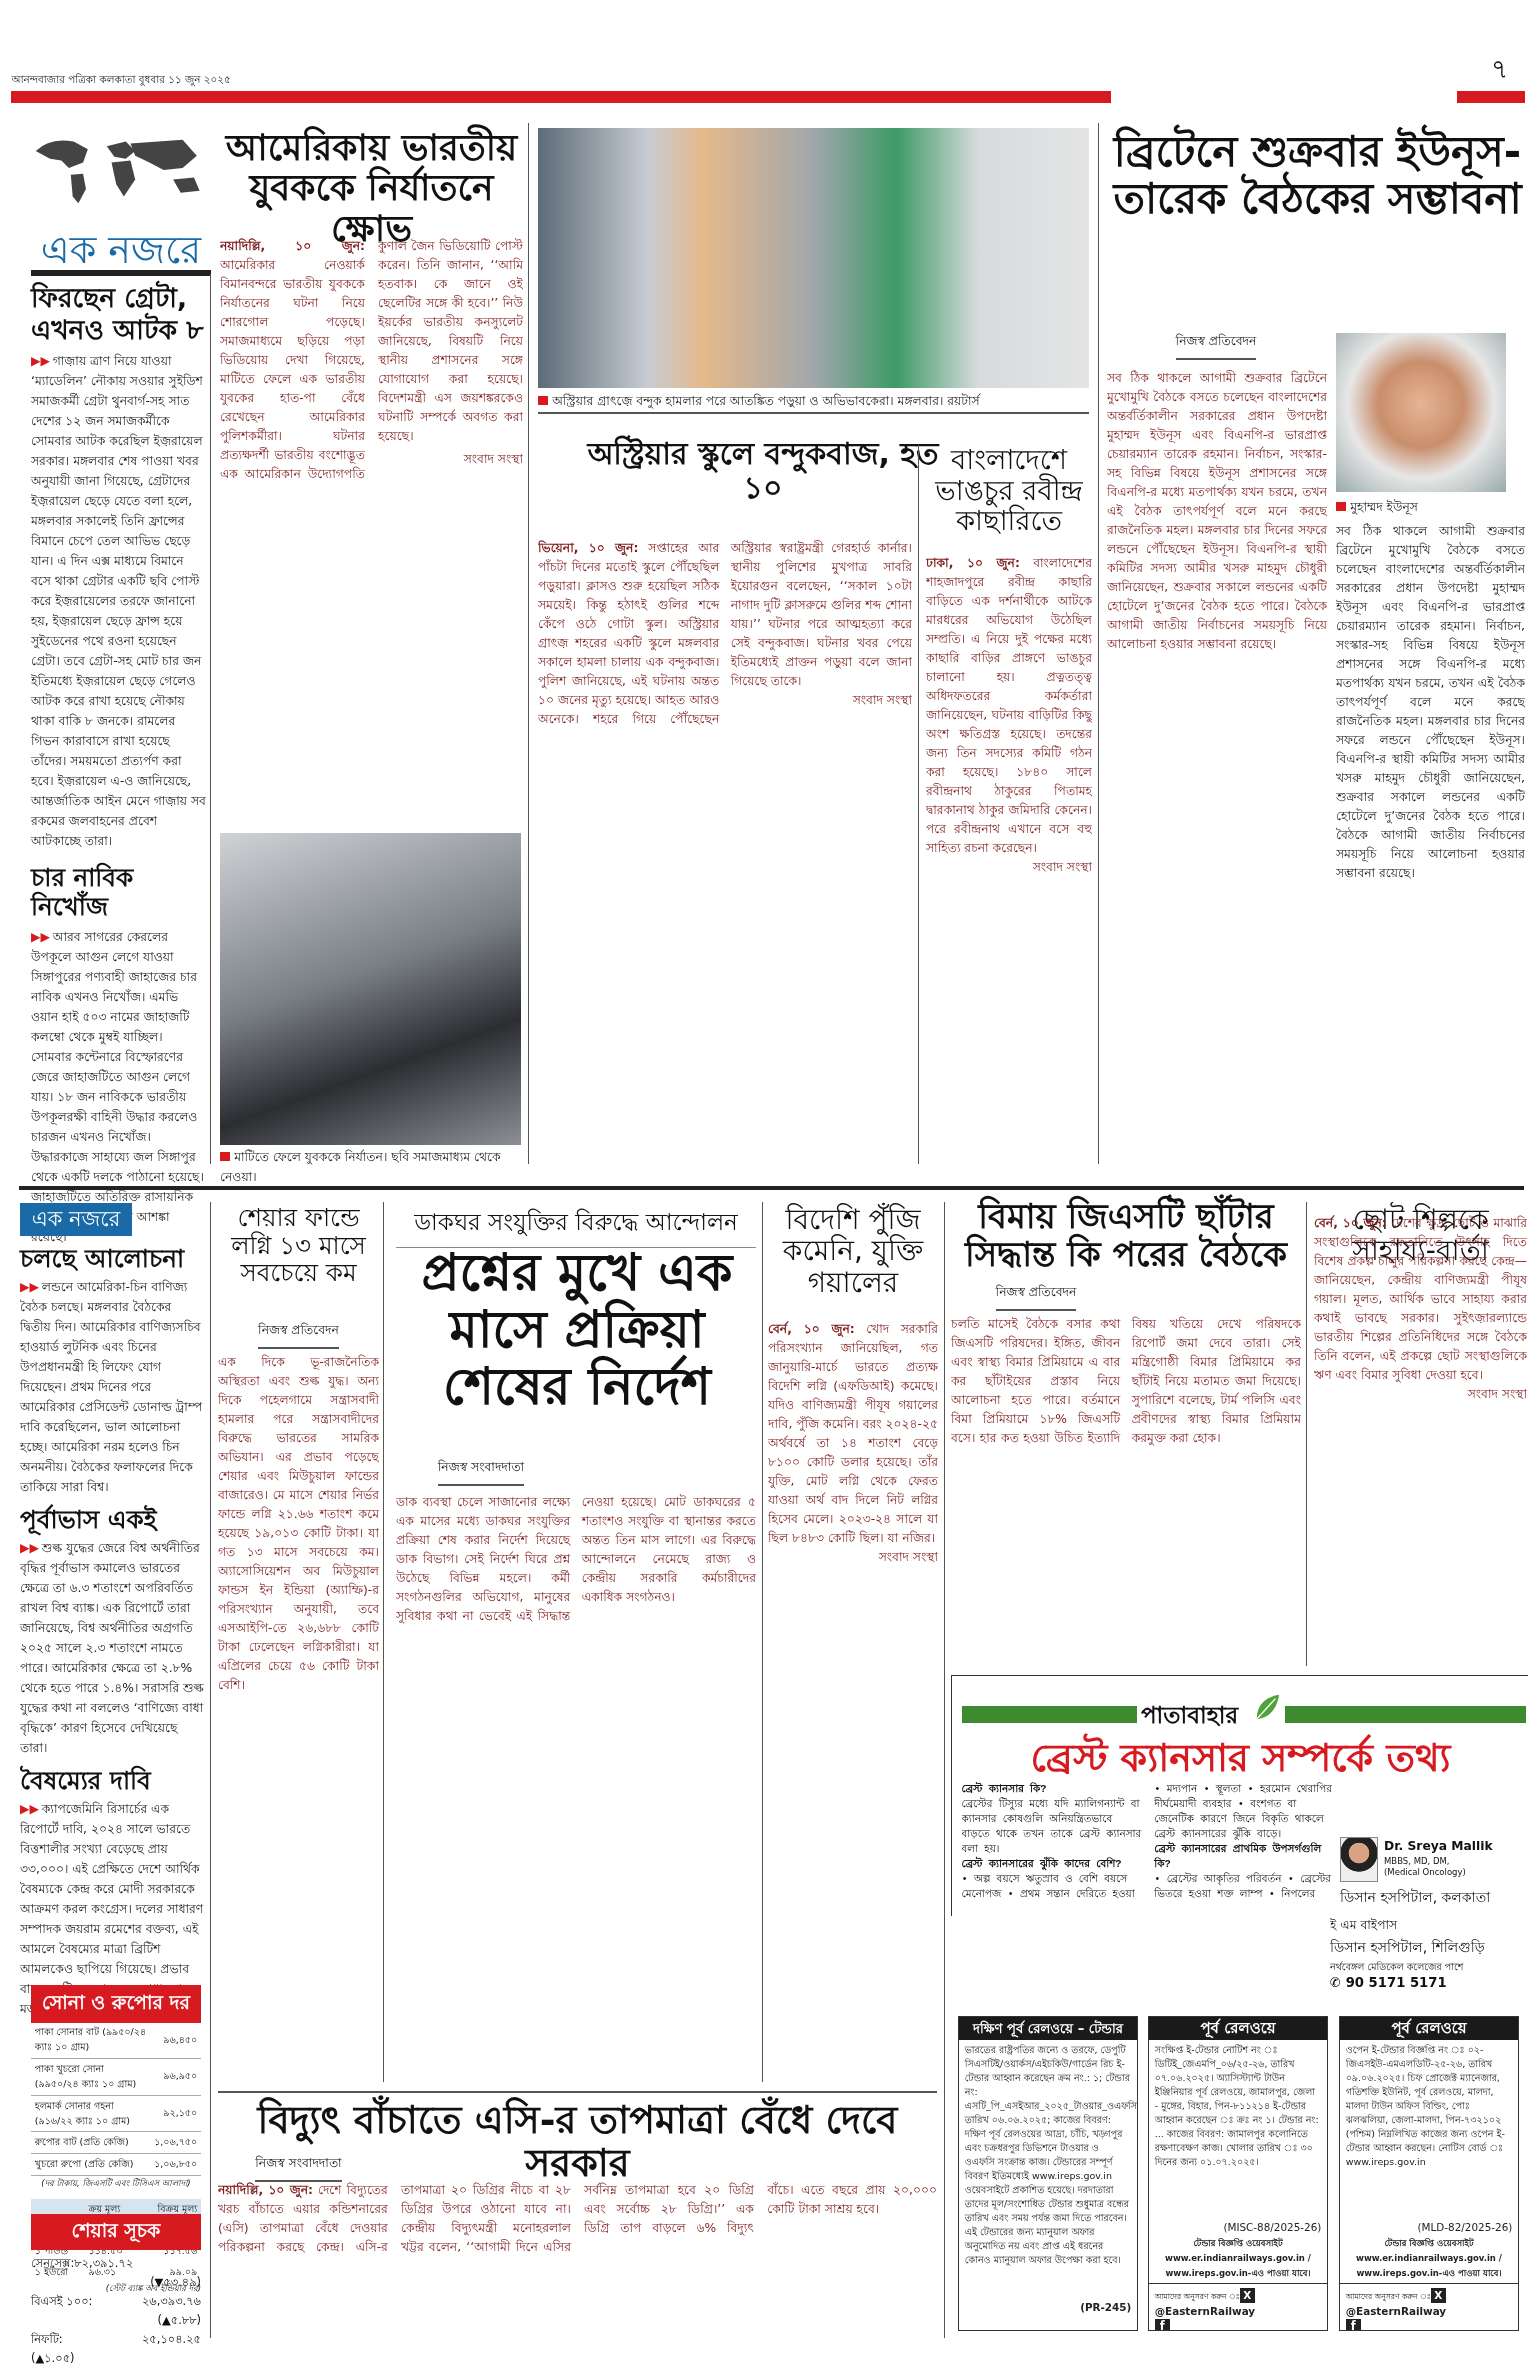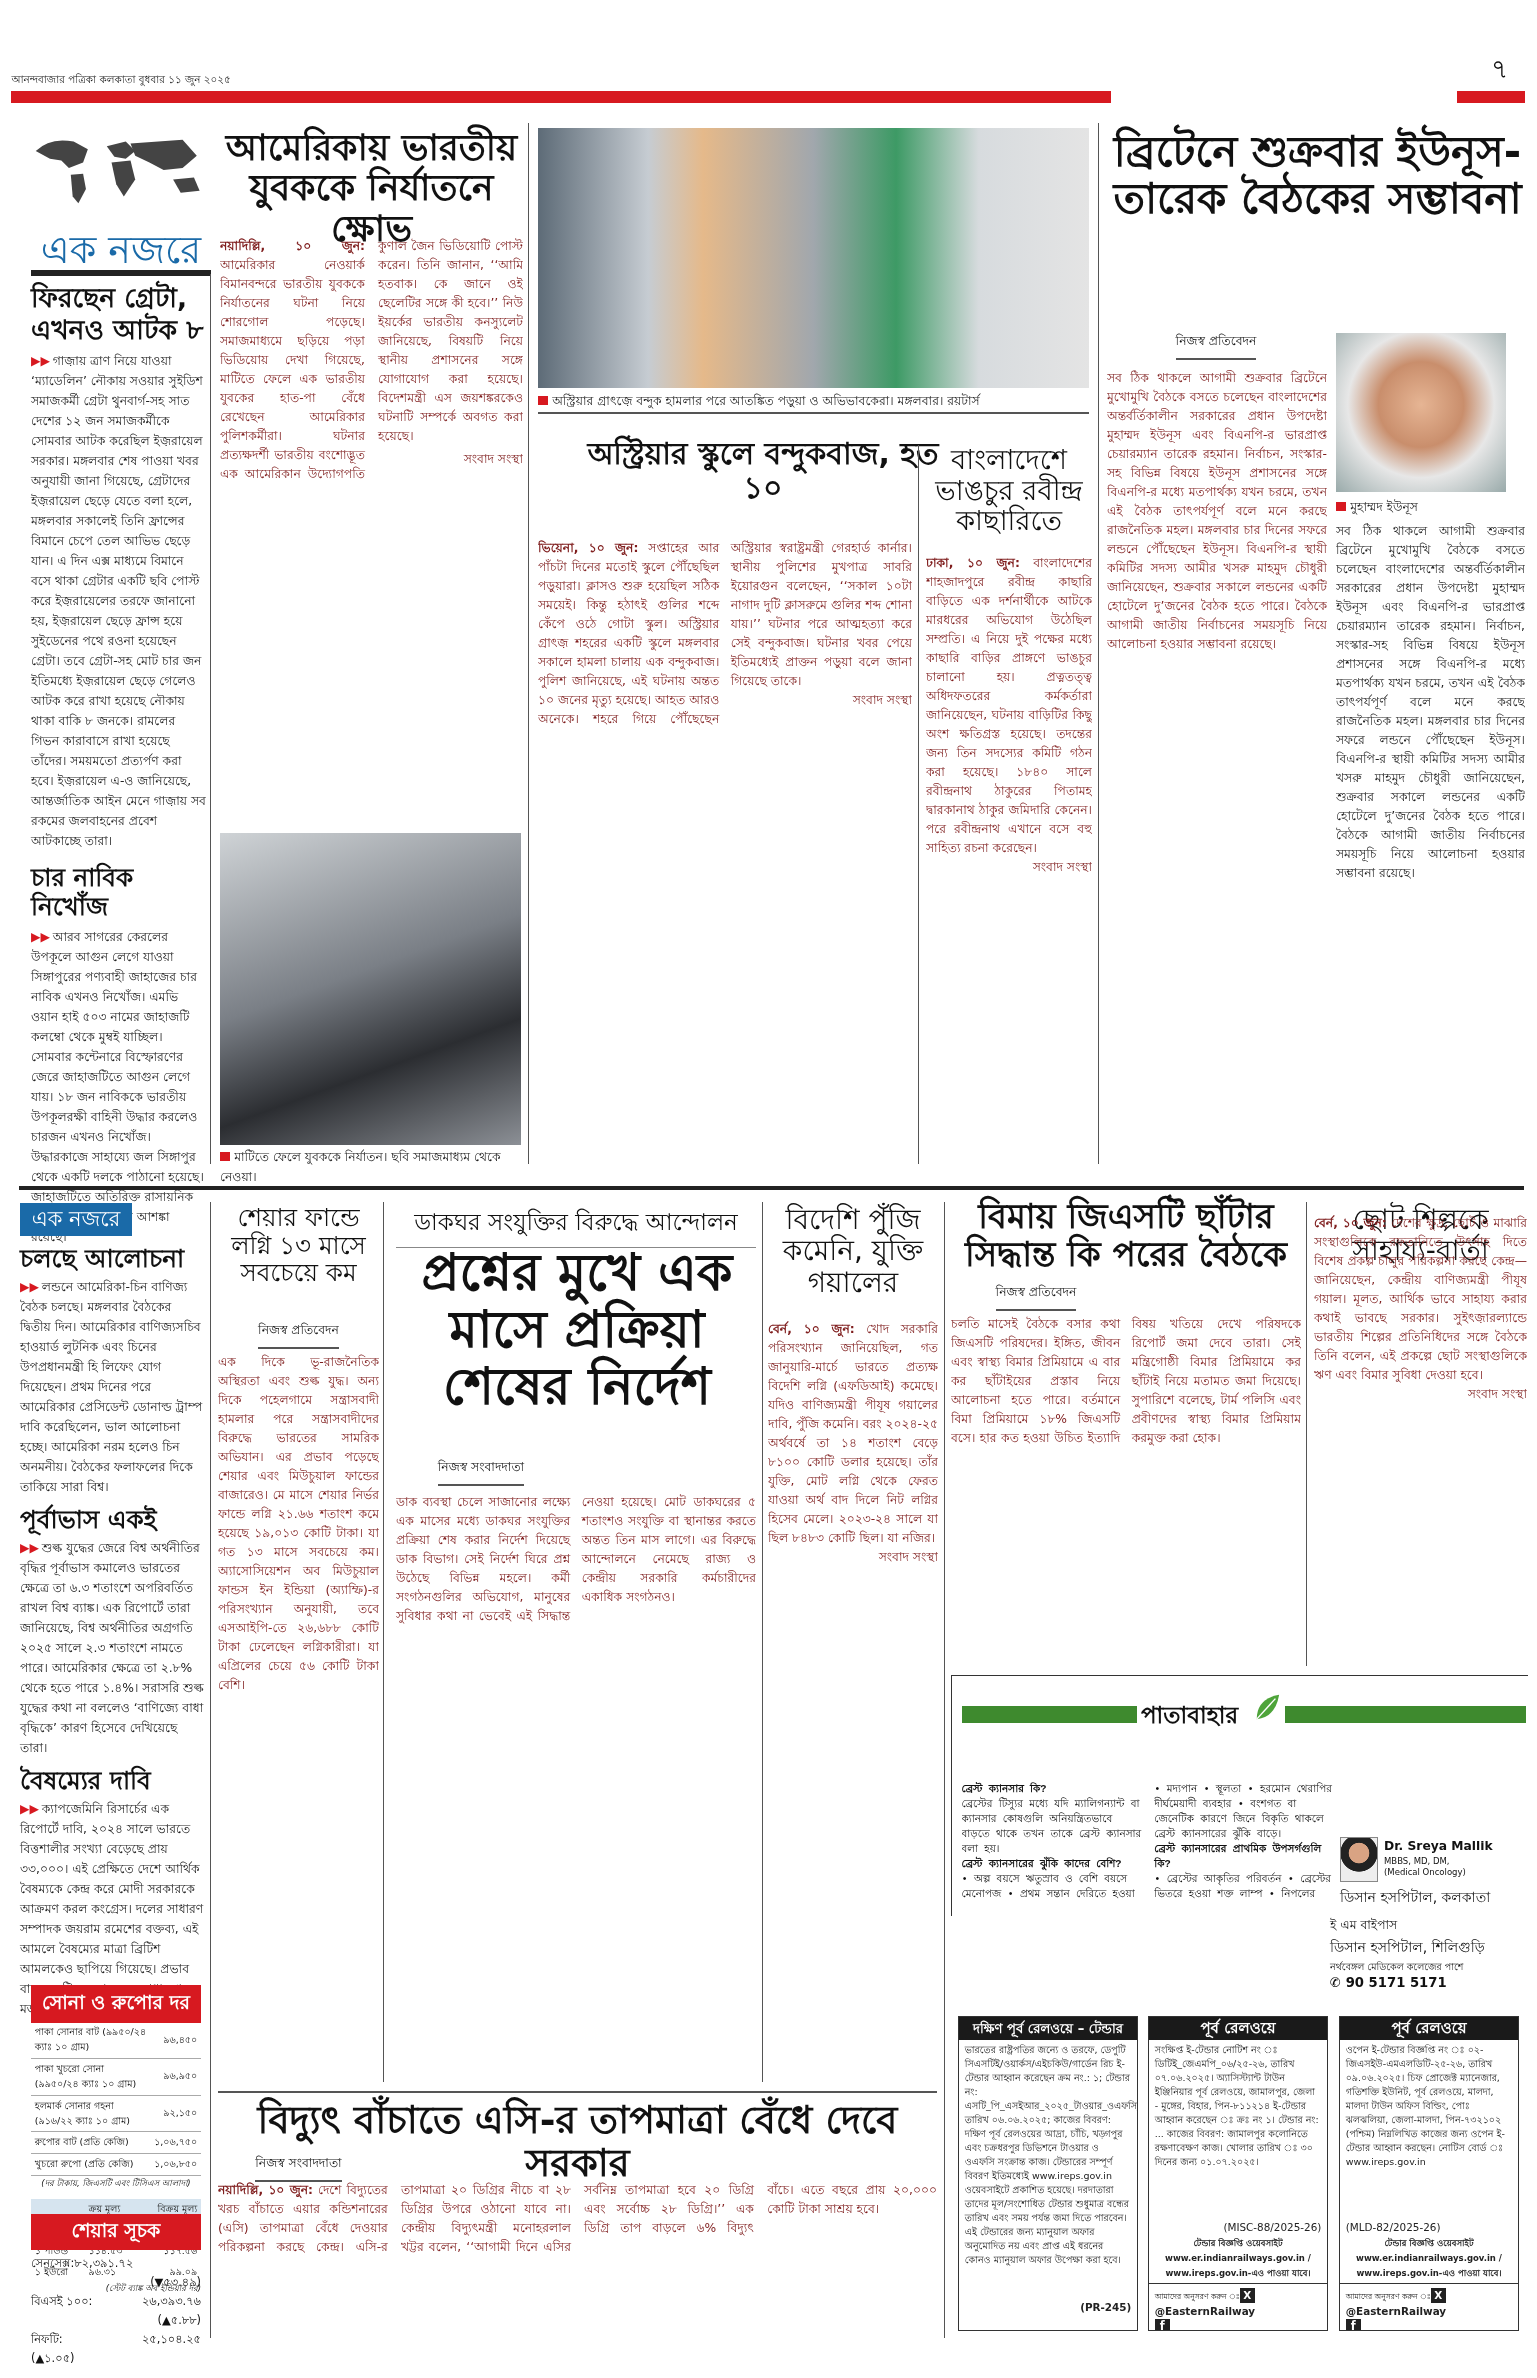--- a/index.html
+++ b/index.html
@@ -215,20 +215,21 @@
 <div class="abs" style="left:951px;top:1675px;width:577px;height:241px;border:1.9px solid #333;border-bottom:none;border-right:none">
   <div class="abs" style="left:9.5px;top:30px;width:175px;height:17px;background:#3e8a2e"></div>
   <div class="abs" style="left:189px;top:21px;font-size:23px;font-weight:bold;font-family:'DejaVu Sans',sans-serif">পাতাবাহার</div>
   <div class="abs" style="left:301px;top:17px;width:28px;height:28px">
     <svg width="28" height="28" viewBox="0 0 30 30">
         <path d="M4 28 Q4 6 28 2 Q24 26 4 28Z" fill="#4ea43a"></path>
         <path d="M4 28 L24 6" stroke="#fff" stroke-width="1.5"></path>
       </svg>
   </div>
   <div class="abs" style="left:333px;top:30px;width:241px;height:17px;background:#3e8a2e"></div>
+  <div class="abs" style="left:0;top:52px;width:577px;text-align:center;font-size:38px;font-weight:bold;color:#d71920;font-family:'DejaVu Sans',sans-serif">ব্রেস্ট ক্যানসার সম্পর্কে তথ্য</div>
   <div class="abs" style="left:9.5px;top:106px;width:374px;column-count:2;column-gap:11.4px;font-size:10.4px;line-height:15px;font-family:Liberation Mono, monospace;height:132px;overflow:hidden">
     <div><b>ব্রেস্ট ক্যানসার কি?</b><div>ব্রেস্টের টিস্যুর মধ্যে যদি ম্যালিগন্যান্ট বা ক্যানসার কোষগুলি অনিয়ন্ত্রিতভাবে বাড়তে থাকে তখন তাকে ব্রেস্ট ক্যানসার বলা হয়।</div></div>
     <div><b>ব্রেস্ট ক্যানসারের ঝুঁকি কাদের বেশি?</b><div>• অল্প বয়সে ঋতুস্রাব ও বেশি বয়সে মেনোপজ • প্রথম সন্তান দেরিতে হওয়া • মদ্যপান • স্থূলতা • হরমোন থেরাপির দীর্ঘমেয়াদী ব্যবহার • বংশগত বা জেনেটিক কারণে জিনে বিকৃতি থাকলে ব্রেস্ট ক্যানসারের ঝুঁকি বাড়ে।</div></div>
     <div><b>ব্রেস্ট ক্যানসারের প্রাথমিক উপসর্গগুলি কি?</b><div>• ব্রেস্টের আকৃতির পরিবর্তন • ব্রেস্টের ভিতরে হওয়া শক্ত লাম্প • নিপলের আকৃতির পরিবর্তন বা রস বের হওয়া • বগলের নীচে গ্ল্যান্ড ফুলে যাওয়া</div></div>
 
   </div>
   <div class="abs" style="left:388px;top:161px;width:38px;height:45px;background:radial-gradient(circle at 50% 35%,#d9a383 0 30%,#222 32% 55%,#eee 57%);border:0.9px solid #888"></div>
   <div class="abs" style="left:432px;top:163px;font-size:12.3px;font-weight:bold;font-family:'DejaVu Sans',sans-serif">Dr. Sreya Mallik</div>
   <div class="abs" style="left:432px;top:180px;font-size:8.5px;font-family:'DejaVu Sans',sans-serif">MBBS, MD, DM,</div>
   <div class="abs" style="left:432px;top:191px;font-size:8.5px;font-family:'DejaVu Sans',sans-serif">(Medical Oncology)</div>
@@ -252,21 +253,21 @@
   <div style="text-align:right;padding:0 5.7px">(MISC-88/2025-26)</div>
   <div style="font-size:8.5px;text-align:center;padding:1.9px 3.8px;font-weight:bold">টেন্ডার বিজ্ঞপ্তি ওয়েবসাইট www.er.indianrailways.gov.in / www.ireps.gov.in-এও পাওয়া যাবে।</div>
   <div class="social">
     <div style="font-size:10.4px"><span style="font-size:7.6px;font-weight:normal">আমাদের অনুসরণ করুন ঃ</span><span class="xicon">X</span><span>@EasternRailway</span></div>
     <div style="font-size:10.4px"><span class="ficon">f</span></div>
   </div>
 </div>
 <div class="abs rail-box" style="left:1339px;top:2016px;width:180px;height:315px;overflow:hidden">
   <div class="rh">পূর্ব রেলওয়ে</div>
   <div class="rb" style="font-size:9.5px;line-height:14px;height:180px;overflow:hidden">ওপেন ই-টেন্ডার বিজ্ঞপ্তি নং ঃ ০২-জিএসইউ-এমএলডিটি-২৫-২৬, তারিখ ০৯.০৬.২০২৫। চিফ প্রোজেক্ট ম্যানেজার, গতিশক্তি ইউনিট, পূর্ব রেলওয়ে, মালদা, মালদা টাউন অফিস বিল্ডিং, পোঃ ঝলঝলিয়া, জেলা-মালদা, পিন-৭৩২১০২ (পশ্চিম) নিম্নলিখিত কাজের জন্য ওপেন ই-টেন্ডার আহ্বান করছেন। নোটিস বোর্ড ঃ www.ireps.gov.in</div>
-  <div style="text-align:left;padding:0 5.7px">(MLD-82/2025-26)</div>
+  <div style="text-align:right;padding:0 5.7px">(MLD-82/2025-26)</div>
   <div style="font-size:8.5px;text-align:center;padding:1.9px 3.8px;font-weight:bold">টেন্ডার বিজ্ঞপ্তি ওয়েবসাইট www.er.indianrailways.gov.in / www.ireps.gov.in-এও পাওয়া যাবে।</div>
   <div class="social">
     <div style="font-size:10.4px"><span style="font-size:7.6px;font-weight:normal">আমাদের অনুসরণ করুন ঃ</span><span class="xicon">X</span><span>@EasternRailway</span></div>
     <div style="font-size:10.4px"><span class="ficon">f</span></div>
   </div>
 </div>
 
 <div class="abs" style="left:218px;top:2091px;width:719px;height:1.9px;background:#555"></div>
 <div class="abs hed" style="left:218px;top:2099px;width:719px;font-size:38px">বিদ্যুৎ বাঁচাতে এসি-র তাপমাত্রা বেঁধে দেবে সরকার</div>
 <div class="abs" style="left:218px;top:2153px;width:161px;text-align:center"><span class="byline">নিজস্ব সংবাদদাতা</span></div>

